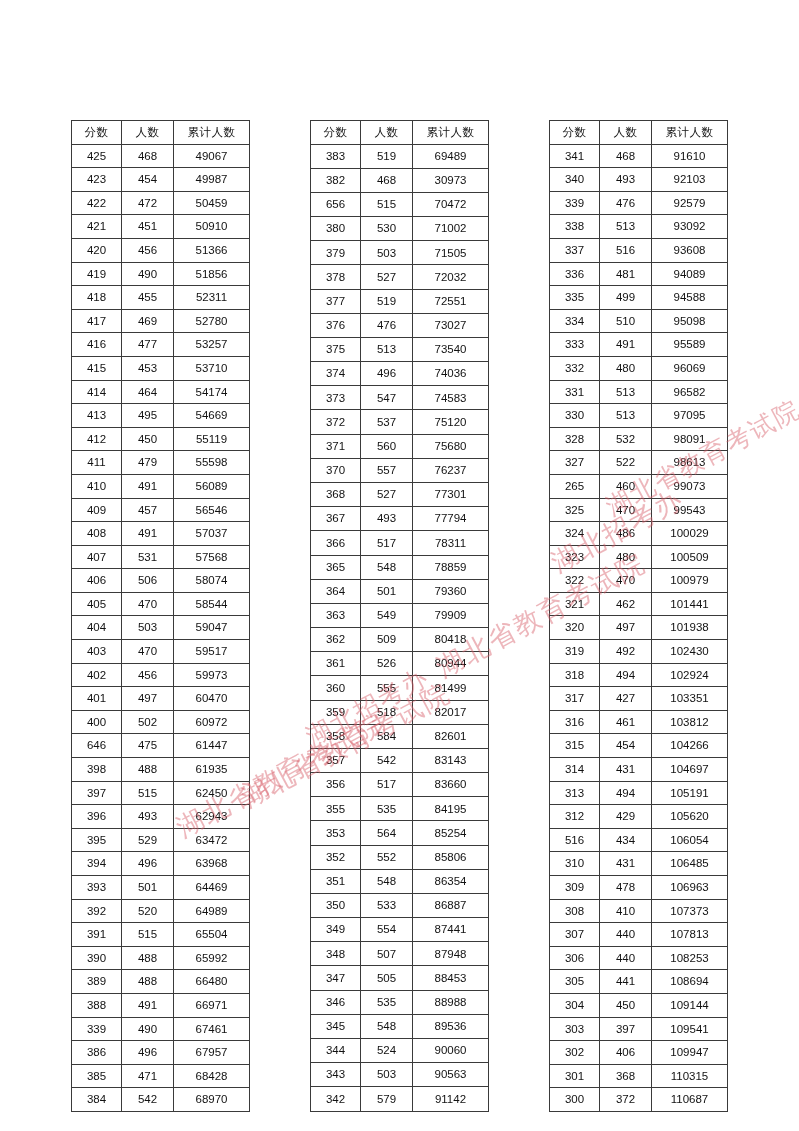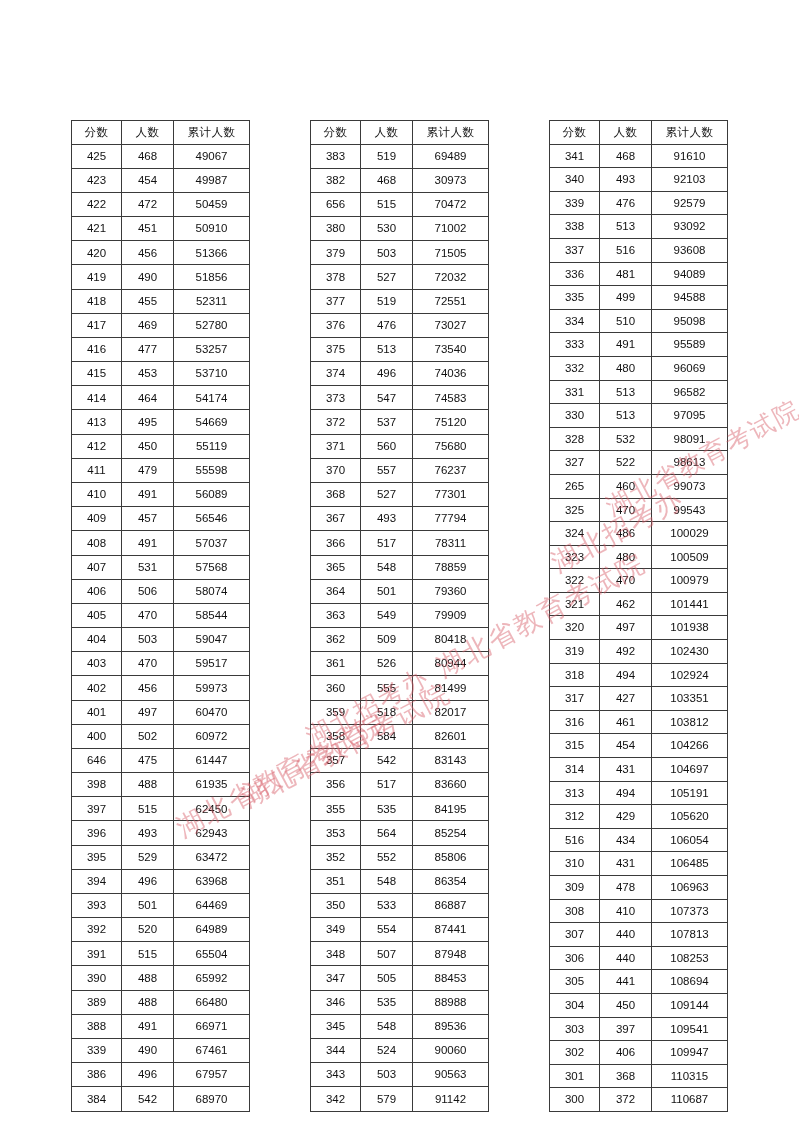--- a/index.html
+++ b/index.html
@@ -289,20 +289,25 @@
             <td>339</td>
             <td>490</td>
             <td>67461</td>
           </tr>
         <tr>
             <td>386</td>
             <td>496</td>
             <td>67957</td>
           </tr>
         <tr>
+            <td>385</td>
+            <td>471</td>
+            <td>68428</td>
+          </tr>
+        <tr>
             <td>384</td>
             <td>542</td>
             <td>68970</td>
           </tr>
       </tbody>
     </table>
 
     <table class="score-table">
       <colgroup>
           <col class="c-score">

